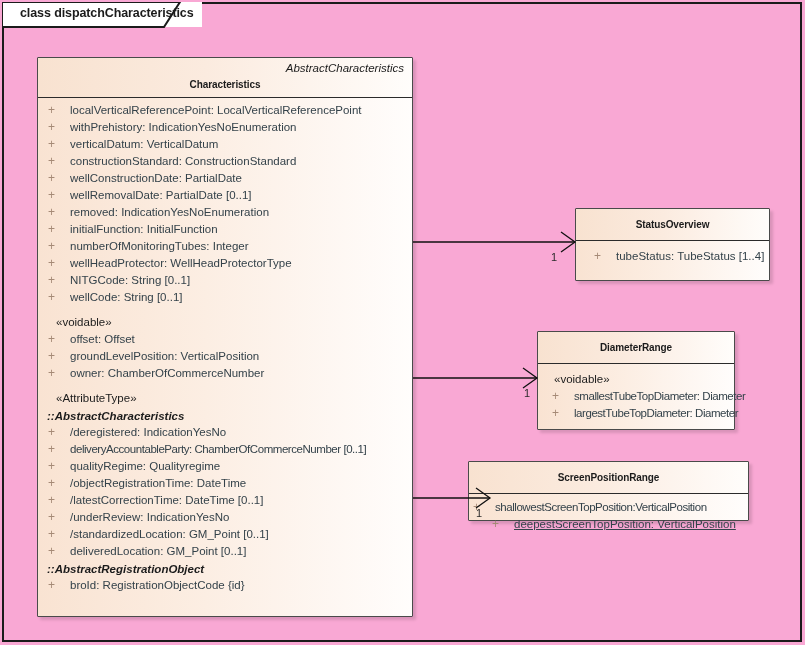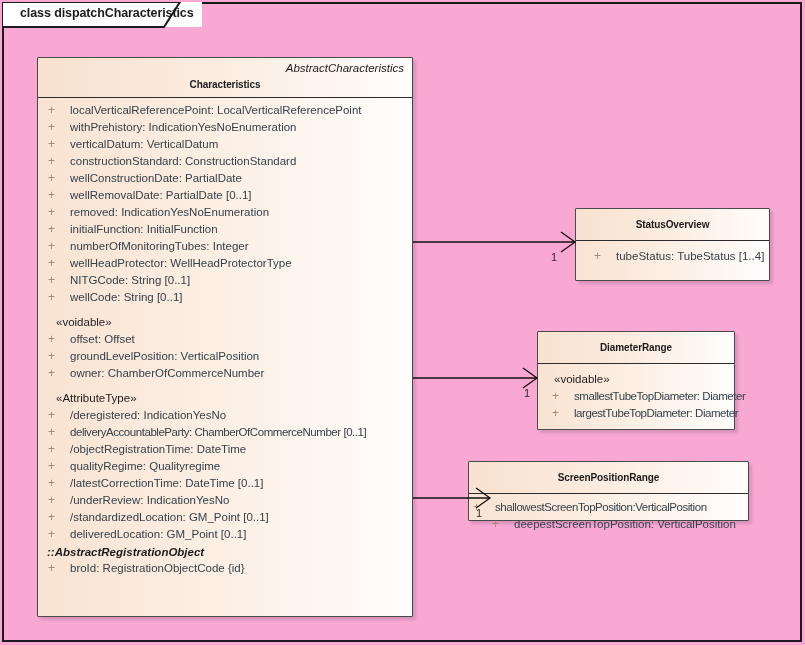--- a/index.html
+++ b/index.html
@@ -169,25 +169,26 @@
         </div>
       <div class="spacer6"></div>
       <div class="stereo-line">«voidable»</div>
       <div id="mc-void">
           <div class="attr"><span class="vis">+</span><span class="txt">offset: Offset</span></div>
           <div class="attr"><span class="vis">+</span><span class="txt">groundLevelPosition: VerticalPosition</span></div>
           <div class="attr"><span class="vis">+</span><span class="txt">owner: ChamberOfCommerceNumber</span></div>
         </div>
       <div class="spacer6"></div>
       <div class="stereo-line">«AttributeType»</div>
+      <div class="group-line">::AbstractCharacteristics</div>
       <div id="mc-inh1">
           <div class="attr"><span class="vis">+</span><span class="txt">/deregistered: IndicationYesNo</span></div>
           <div class="attr narrow"><span class="vis">+</span><span class="txt">deliveryAccountableParty: ChamberOfCommerceNumber [0..1]</span></div>
+          <div class="attr"><span class="vis">+</span><span class="txt">qualityRegime: Qualityregime</span></div>
           <div class="attr"><span class="vis">+</span><span class="txt">/objectRegistrationTime: DateTime</span></div>
-          <div class="attr"><span class="vis">+</span><span class="txt">qualityRegime: Qualityregime</span></div>
           <div class="attr"><span class="vis">+</span><span class="txt">/latestCorrectionTime: DateTime [0..1]</span></div>
           <div class="attr"><span class="vis">+</span><span class="txt">/underReview: IndicationYesNo</span></div>
           <div class="attr"><span class="vis">+</span><span class="txt">/standardizedLocation: GM_Point [0..1]</span></div>
           <div class="attr"><span class="vis">+</span><span class="txt">deliveredLocation: GM_Point [0..1]</span></div>
         </div>
       <div class="group-line">::AbstractRegistrationObject</div>
       <div id="mc-inh2">
           <div class="attr"><span class="vis">+</span><span class="txt">broId: RegistrationObjectCode {id}</span></div>
         </div>
     </div>
@@ -217,21 +218,21 @@
     </div>
   </div>
 
   <div class="umlclass" style="left:468px; top:461px; width:281px; height:60px;">
     <div class="uml-header" style="padding-top:7px; padding-bottom:7px;">
       <div class="uml-name">ScreenPositionRange</div>
     </div>
     <div class="uml-body" style="padding-top:5px;">
       <div id="spr-attrs">
           <div class="attr narrow" style="padding-left: 4px;"><span class="vis">+</span><span class="txt">shallowestScreenTopPosition:VerticalPosition</span></div>
-          <div class="attr" style="padding-left: 23px;"><span class="vis">+</span><span class="txt">deepestScreenTopPosition: VerticalPosition</span></div>
+          <div class="attr" style="padding-left: 23px; text-decoration: underline;"><span class="vis">+</span><span class="txt">deepestScreenTopPosition: VerticalPosition</span></div>
         </div>
     </div>
   </div>
 
   <div class="conn" style="left:413px; top:228px;">
     <svg width="175" height="30" viewBox="0 0 175 30">
       <line x1="0" y1="14" x2="162" y2="14" stroke="#111111" stroke-width="1.3"></line>
       <path d="M148,4 L162,14 L148,24" fill="none" stroke="#111111" stroke-width="1.3"></path>
     </svg>
   </div>

